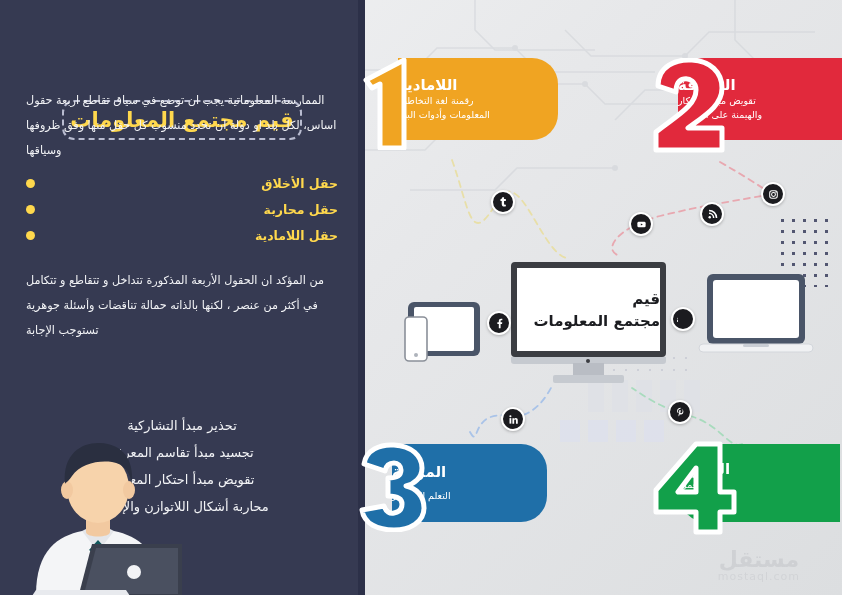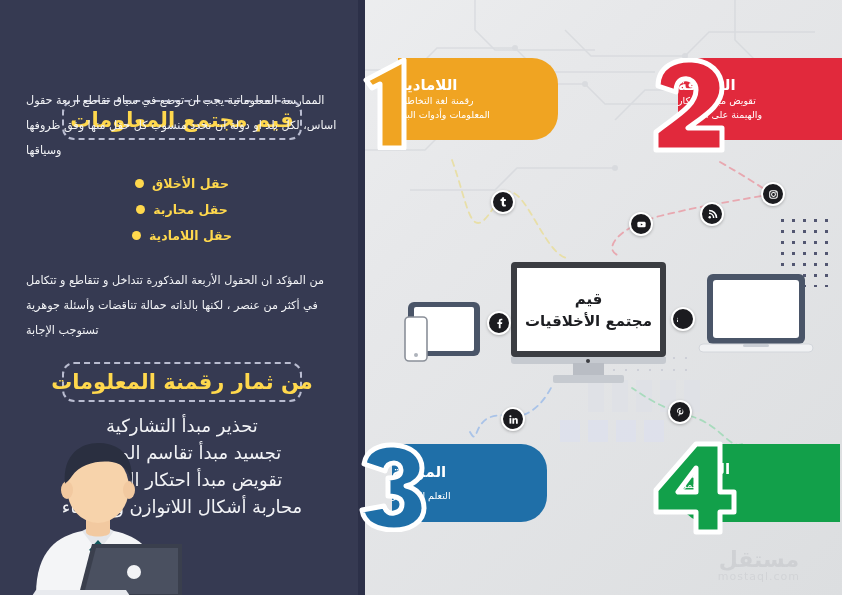--- a/index.html
+++ b/index.html
@@ -55,30 +55,30 @@
   
   .para{
     position:absolute;color:#f2f3f6;font-size:11.2px;line-height:25px;
     text-align:left;direction:rtl;
   }
   #para1{left:26px;top:88px;width:312px;}
   #para2{left:26px;top:268px;width:312px;}
 
   .bullets{position:absolute;left:26px;top:170px;width:312px;direction:rtl;}
   .bullet{
-    display:flex;align-items:center;justify-content:center;
+    display:flex;align-items:center;justify-content:space-between;
     gap:8px;height:26px;
   }
   .bullet .lbl{color:#ffd84d;font-size:12.5px;font-weight:bold;}
   .bullet .dot{
     width:9px;height:9px;border-radius:50%;background:#ffd84d;flex:0 0 auto;
   }
 
   .fruits{position:absolute;left:26px;top:412px;width:312px;direction:rtl;text-align:center;}
-  .fruits div{color:#f2f3f6;font-size:18px;line-height:27px;}
+  .fruits div{color:#f2f3f6;font-size:13px;line-height:27px;}
 
   
   .person{position:absolute;left:6px;top:432px;width:182px;height:163px;}
 
   
   .banner{position:absolute;}
   .banner .pill{
     position:absolute;border-radius:0 26px 26px 0;
     display:flex;flex-direction:column;align-items:flex-start;
     justify-content:center;box-sizing:border-box;
@@ -95,21 +95,21 @@
   #b3 .pill{left:40px;top:0;width:155px;height:78px;background:#1f6fa8;
             padding:0 14px 0 0;align-items:flex-end;text-align:right;direction:rtl;}
   #b4 .pill{left:0;top:0;width:160px;height:78px;background:#12a04a;
             border-radius:26px 0 0 26px;padding:0 14px 0 0;align-items:flex-end;text-align:right;direction:rtl;}
 
   
   .monitor{position:absolute;left:511px;top:262px;width:155px;height:120px;}
   .screen{
     position:absolute;left:0;top:0;width:155px;height:95px;
     background:#fff;border:6px solid #3b3d42;border-radius:4px;box-sizing:border-box;
-    display:flex;flex-direction:column;align-items:center;justify-content:center;
+    display:flex;flex-direction:column;justify-content:center;
   }
   .screen .l1{color:#1c1d21;font-size:15px;font-weight:bold;line-height:22px;}
   .screen .l2{color:#1c1d21;font-size:15px;font-weight:bold;line-height:22px;}
   .mon-neck{position:absolute;left:62px;top:101px;width:31px;height:12px;background:#b9bdc4;}
   .mon-base{position:absolute;left:42px;top:113px;width:71px;height:8px;background:#c6cad0;border-radius:2px;}
   .mon-chin{position:absolute;left:0;top:95px;width:155px;height:7px;background:#c6cad0;border-radius:0 0 3px 3px;}
   .mon-dot{position:absolute;left:75px;top:96.5px;width:4px;height:4px;border-radius:50%;background:#3b3d42;}
 
   .laptop{position:absolute;left:697px;top:272px;width:118px;height:88px;}
   .tablet{position:absolute;left:406px;top:300px;width:76px;height:58px;}
@@ -205,23 +205,20 @@
       <span class="dot"></span>
     </div>
     <div class="bullet">
       <span class="lbl">حقل اللامادية</span>
       <span class="dot"></span>
     </div>
   </div>
 
   <div class="para" id="para2">من المؤكد ان الحقول الأربعة المذكورة تتداخل و تتقاطع و تتكامل في أكثر من عنصر ، لكنها بالذاته حمالة تناقضات وأسئلة جوهرية تستوجب الإجابة</div>
 
-  <div class="head-box" id="head2">
-    <span>من ثمار رقمنة المعلومات</span>
-  </div>
 
   <div class="fruits">
     <div>تحذير مبدأ التشاركية</div>
     <div>تجسيد مبدأ تقاسم المعرفة</div>
     <div>تقويض مبدأ احتكار المعرفة</div>
     <div>محاربة أشكال اللاتوازن والإقصاء</div>
   </div>
 
   <svg class="person" viewBox="0 0 182 163">
 
@@ -286,21 +283,21 @@
       <div class="sub">ليس مركزيا</div>
     </div>
     <svg class="bigno" style="left:0;top:-4px;width:88px;height:96px;" viewBox="0 0 88 96">
       <path d="M46 4 L70 4 L70 52 L84 52 L84 72 L70 72 L70 92 L46 92 L46 72 L6 72 L6 50 Z M46 52 L46 28 L28 52 Z" fill="#12a04a" stroke="#ffffff" stroke-width="5" stroke-linejoin="round"></path>
     </svg>
   </div>
 
   <div class="monitor">
     <div class="screen">
       <div class="l1">قيم</div>
-      <div class="l2">مجتمع الأخلاقيات</div>
+      <div class="l2">مجتمع المعلومات</div>
     </div>
     <div class="mon-chin"></div>
     <div class="mon-dot"></div>
     <div class="mon-neck"></div>
     <div class="mon-base"></div>
   </div>
 
   <svg class="laptop" viewBox="0 0 118 88">
     <rect x="10" y="2" width="98" height="70" rx="6" fill="#4a5568"></rect>
     <rect x="16" y="8" width="86" height="58" rx="3" fill="#ffffff"></rect>

